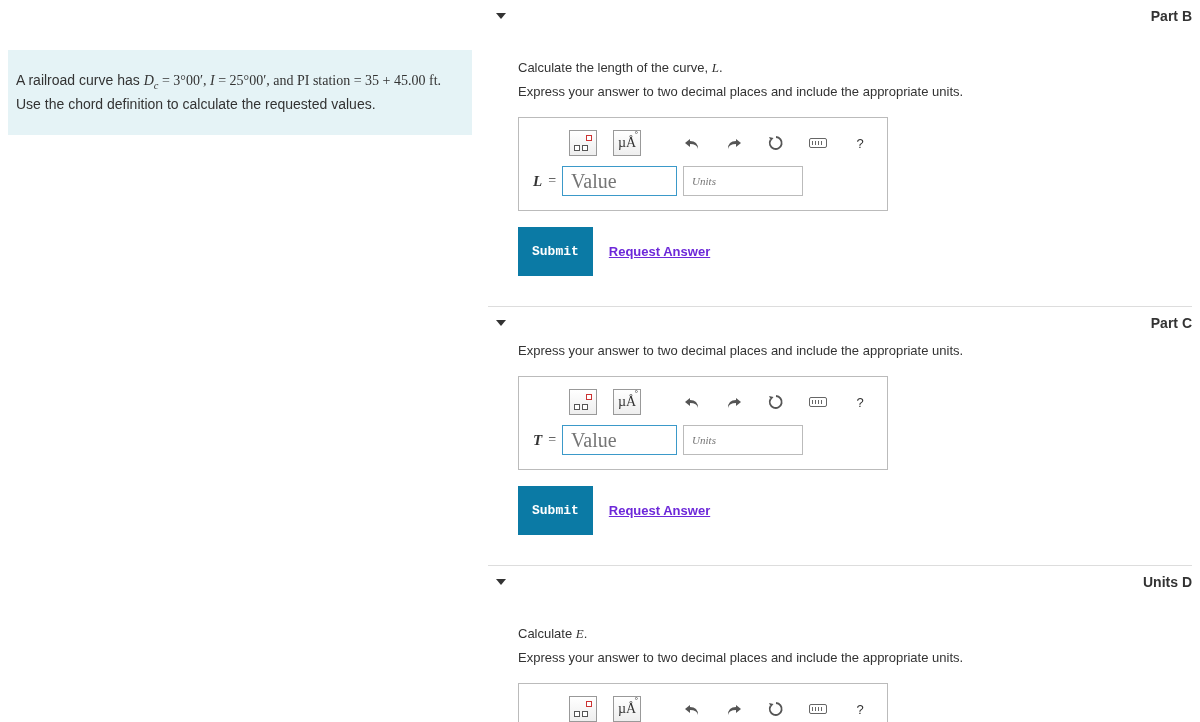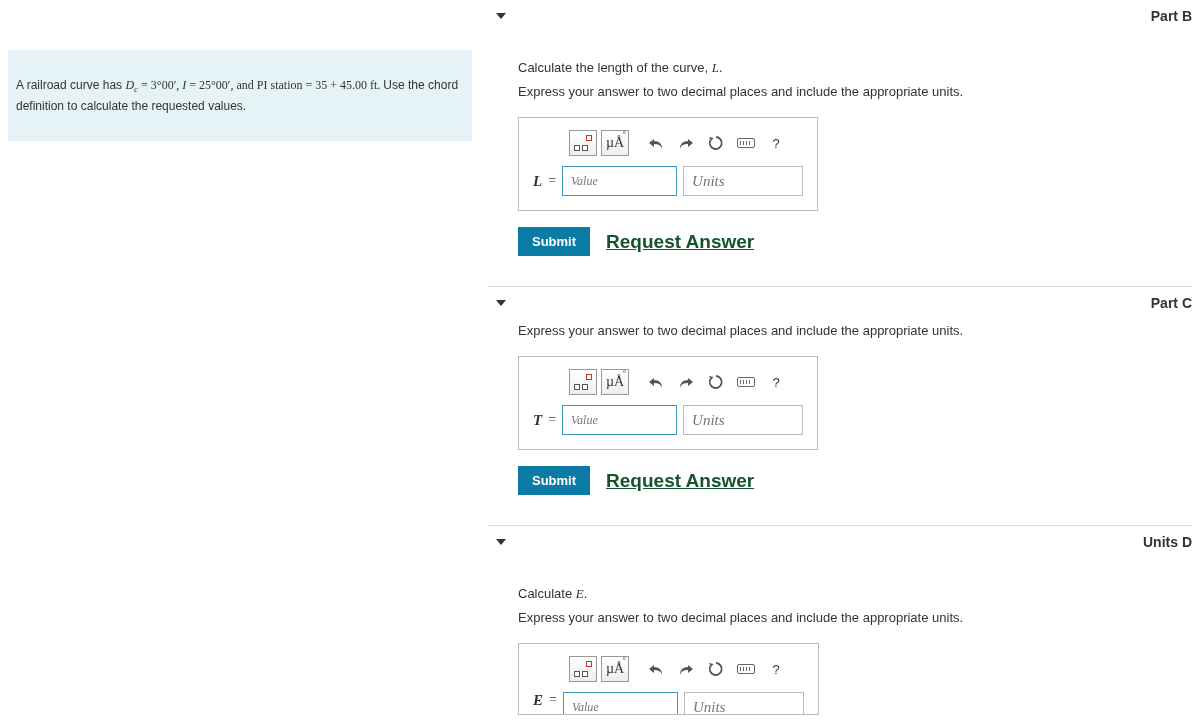--- a/index.html
+++ b/index.html
@@ -1,49 +1,49 @@
 <!DOCTYPE html>
 <html><head>
   <meta charset="utf-8">
   <style>
     * { box-sizing: border-box; margin: 0; padding: 0; }
     body { font-family: Arial, Helvetica, sans-serif; font-size: 13px; color: #333; background: #fff; width: 1200px; }
     .container { display: flex; }
     .left-col { width: 480px; padding: 50px 8px 8px 8px; }
     .right-col { flex: 1; padding: 0 8px; }
-    .problem-statement { background: #e5f3f6; padding: 26px 8px; font-size: 12px; line-height: 1.5; color: #333; }
+    .problem-statement { background: #e5f3f6; padding: 20px 8px; font-size: 14px; line-height: 1.5; color: #333; }
     .problem-statement .math { font-family: 'Times New Roman', serif; font-style: italic; }
     .problem-statement .sub { font-size: 0.75em; vertical-align: sub; font-style: italic; }
     .problem-statement .rm { font-family: 'Times New Roman', serif; font-style: normal; }
     .part { border-bottom: 1px solid #ddd; padding-bottom: 30px; margin-bottom: 0; }
     .part-header { display: flex; align-items: center; padding: 8px 0 12px 0; font-weight: bold; font-size: 14px; color: #333; justify-content: space-between; }
     .part-header .chev { margin-right: 14px; margin-left: 8px; display: inline-flex; align-items: center; }
     .part-body { padding-left: 30px; }
     .prompt-line { font-size: 13px; margin-bottom: 8px; color: #333; margin-top: 24px; }
     .prompt-line .mathvar { font-family: 'Times New Roman', serif; font-style: italic; }
     .instruct { font-weight: normal; font-size: 13px; margin-bottom: 18px; color: #333; }
     .answer-box { border: 1px solid #bbb; padding: 12px 14px 14px 14px; display: inline-block; min-width: 300px; }
-    .toolbar { display: flex; align-items: center; gap: 4px; margin-bottom: 10px; padding-left: 36px; }
+    .toolbar { display: flex; align-items: center; gap: 16px; margin-bottom: 10px; padding-left: 36px; }
     .tb-btn { border: 1px solid #999; background: linear-gradient(#fff,#eee); width: 28px; height: 26px; display: inline-flex; align-items: center; justify-content: center; font-size: 13px; cursor: pointer; color: #333; }
     .tb-btn.templates { width: 28px; }
     .tb-btn.nb { border: none; background: none; width: 26px; }
     .tb-spacer { width: 6px; }
     .templates-icon { position: relative; width: 18px; height: 16px; }
     .templates-icon .sq { position: absolute; width: 6px; height: 6px; border: 1px solid #555; background: #fff; }
     .templates-icon .sq.red { border-color: #c33; top: 0; right: 0; }
     .templates-icon .sq.a { bottom: 0; left: 0; }
     .templates-icon .sq.b { bottom: 0; left: 8px; }
     .input-row { display: flex; align-items: center; gap: 6px; }
     .var-label { font-family: 'Times New Roman', serif; font-style: italic; font-weight: bold; font-size: 15px; color: #333; }
     .eq { font-family: 'Times New Roman', serif; font-size: 14px; }
-    .value-input { width: 115px; height: 30px; border: 1px solid #3b99c9; padding: 4px 8px; font-family: 'Times New Roman', serif; font-style: italic; font-size: 12px; color: #888; }
-    .units-input { width: 120px; height: 30px; border: 1px solid #bbb; padding: 4px 8px; font-family: 'Times New Roman', serif; font-style: italic; font-size: 15px; color: #888; }
+    .value-input { width: 115px; height: 30px; border: 1px solid #3b99c9; padding: 4px 8px; font-family: 'Times New Roman', serif; font-size: 20px; color: #888; }
+    .units-input { width: 120px; height: 30px; border: 1px solid #bbb; padding: 4px 8px; font-family: 'Times New Roman', serif; font-style: italic; font-size: 11px; color: #888; }
     .actions { margin-top: 16px; display: flex; align-items: center; gap: 16px; padding-left: 0; }
-    .submit-btn { background: #0b7aa5; color: #fff; border: none; padding: 7px 14px; font-size: 13px; cursor: pointer; font-weight: bold; }
-    .req-link { color: #14532d; text-decoration: underline; font-size: 19px; cursor: pointer; font-weight: bold; text-align: center; }
+    .submit-btn { background: #0b7aa5; color: #fff; border: none; padding: 17px 14px; font-size: 13px; cursor: pointer; font-weight: bold; font-family: Liberation Mono, monospace; }
+    .req-link { color: #6d28d9; text-decoration: underline; font-size: 13px; cursor: pointer; font-weight: bold; text-align: center; }
     .mu-a { font-family: 'Times New Roman', serif; font-size: 14px; position: relative; }
     .mu-a::after { content: "°"; position: absolute; top: -6px; right: -2px; font-size: 9px; }
     .kbd-icon { border: 1px solid #666; width: 18px; height: 10px; border-radius: 2px; position: relative; }
     .kbd-icon::before { content: ""; position: absolute; inset: 2px; background: repeating-linear-gradient(90deg,#666 0 1px,transparent 1px 3px); }
     svg { display: block; }
   </style>
 </head>
 <body>
 
 <div class="container">

